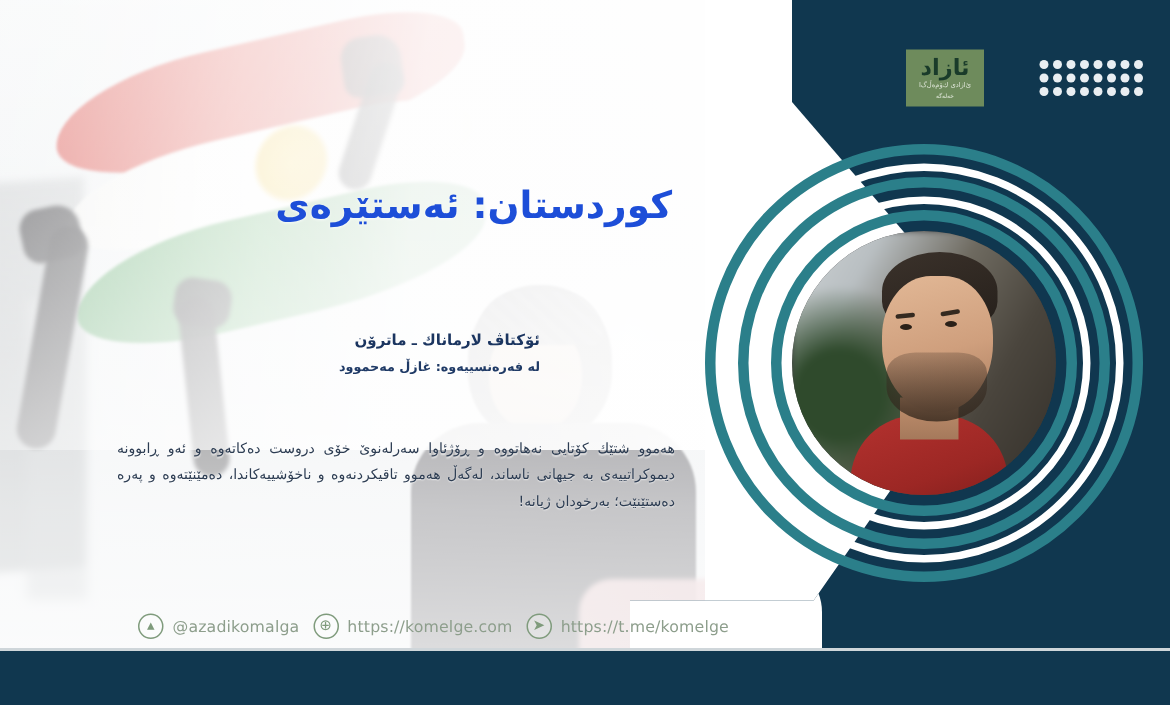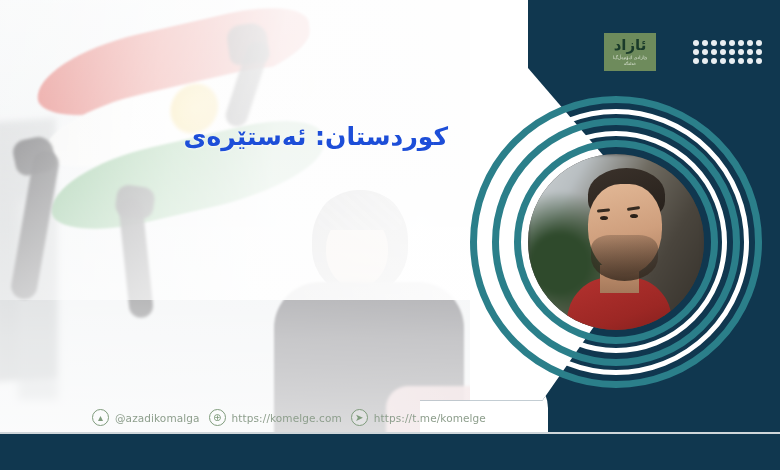--- a/index.html
+++ b/index.html
@@ -362,21 +362,26 @@
       <div class="av-brow r"></div>
       <div class="av-eye l"></div>
       <div class="av-eye r"></div>
     </div>
   </div>
 
   <div class="title">
     <span class="l1">کوردستان: ئەستێرەی</span>
   </div>
 
-
+  <div class="byline">
+    <span class="author">ئۆکتاڤ لارماناك ـ ماترۆن</span>
+    <span class="translator">لە فەرەنسییەوە: غازڵ مەحموود</span>
+  </div>
+
+  <div class="body-text">هەموو شتێك كۆتایی نەهاتووە و ڕۆژئاوا سەرلەنوێ خۆی دروست دەكاتەوە و ئەو ڕابوونە دیموكراتییەی بە جیهانی ناساند، لەگەڵ هەموو تاقیكردنەوە و ناخۆشییەكاندا، دەمێنێتەوە و پەرە دەستێنێت؛ بەرخودان ژیانە!</div>
 
   <div class="social" id="sociallist">
       <div class="s-item">
         <span class="s-ico">▴</span>
         <span class="s-txt">@azadikomalga</span>
       </div>
       <div class="s-item">
         <span class="s-ico">⊕</span>
         <span class="s-txt">https://komelge.com</span>
       </div>

